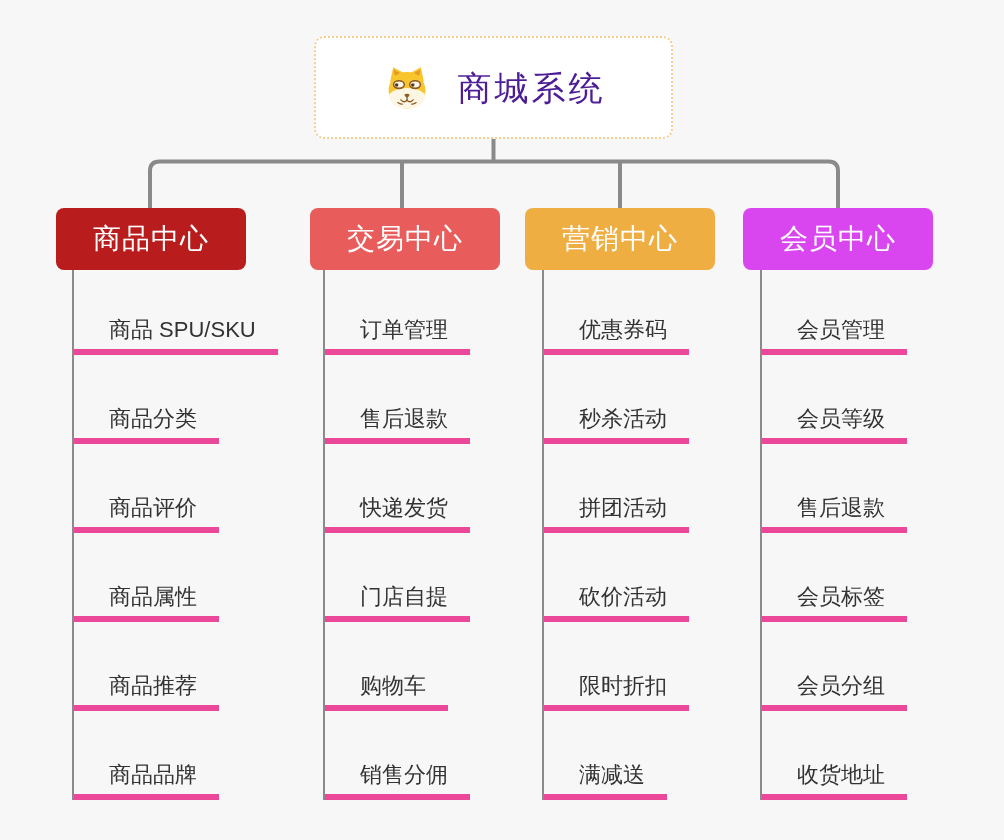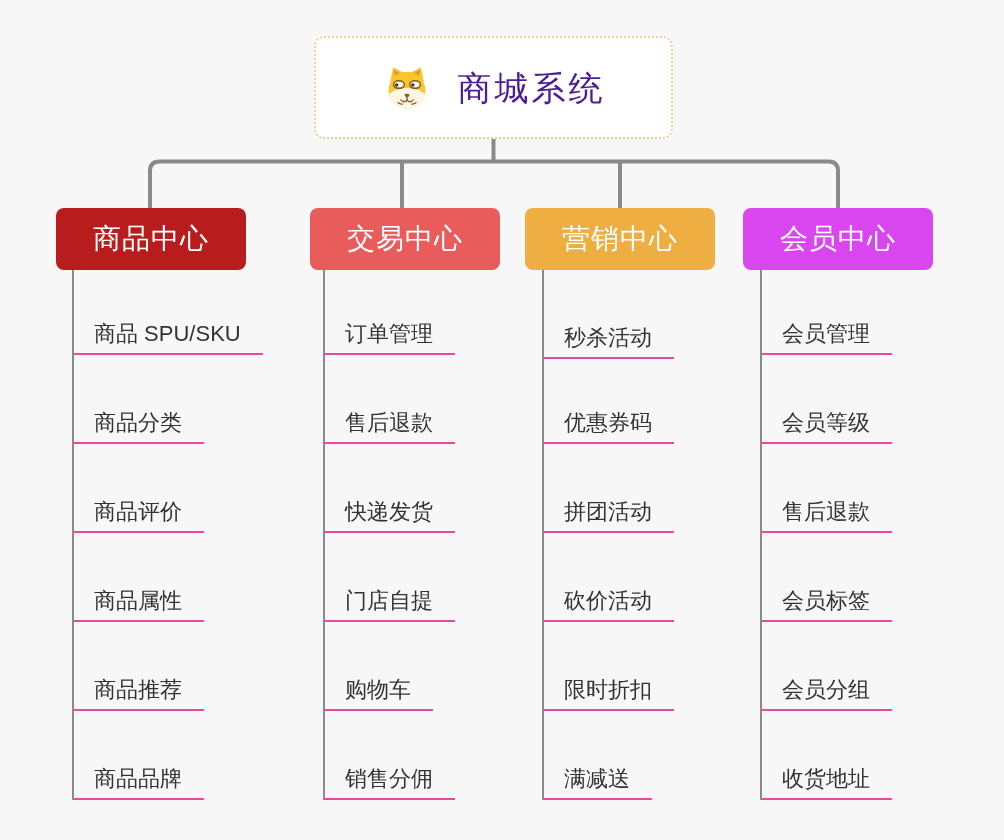--- a/index.html
+++ b/index.html
@@ -68,22 +68,22 @@
   .leaf-column.pos-0 { left:72px;  }
   .leaf-column.pos-1 { left:323px; }
   .leaf-column.pos-2 { left:542px; }
   .leaf-column.pos-3 { left:760px; }
 
   .leaf-item {
     box-sizing:border-box;
     height:89px;
     width:max-content;
     display:flex; align-items:flex-end;
-    padding:0 22px 6px 20px;
-    border-bottom:2px solid #ec4899;
+    padding:0 22px 6px 35px;
+    border-bottom:6px solid #ec4899;
     font-size:22px;
     color:#333333;
     line-height:1.2;
     white-space:nowrap;
   }
   .leaf-item.first { height:85px; }
 </style>
 </head>
 <body>
 
@@ -174,26 +174,26 @@
       </div>
     <div class="leaf-item">
         <span>购物车</span>
       </div>
     <div class="leaf-item">
         <span>销售分佣</span>
       </div>
   </div>
 
   <div class="leaf-column pos-2">
+    <div class="leaf-item first">
+        <span>优惠券码</span>
+      </div>
     <div class="leaf-item">
         <span>秒杀活动</span>
       </div>
-    <div class="leaf-item first">
-        <span>优惠券码</span>
-      </div>
     <div class="leaf-item">
         <span>拼团活动</span>
       </div>
     <div class="leaf-item">
         <span>砍价活动</span>
       </div>
     <div class="leaf-item">
         <span>限时折扣</span>
       </div>
     <div class="leaf-item">

